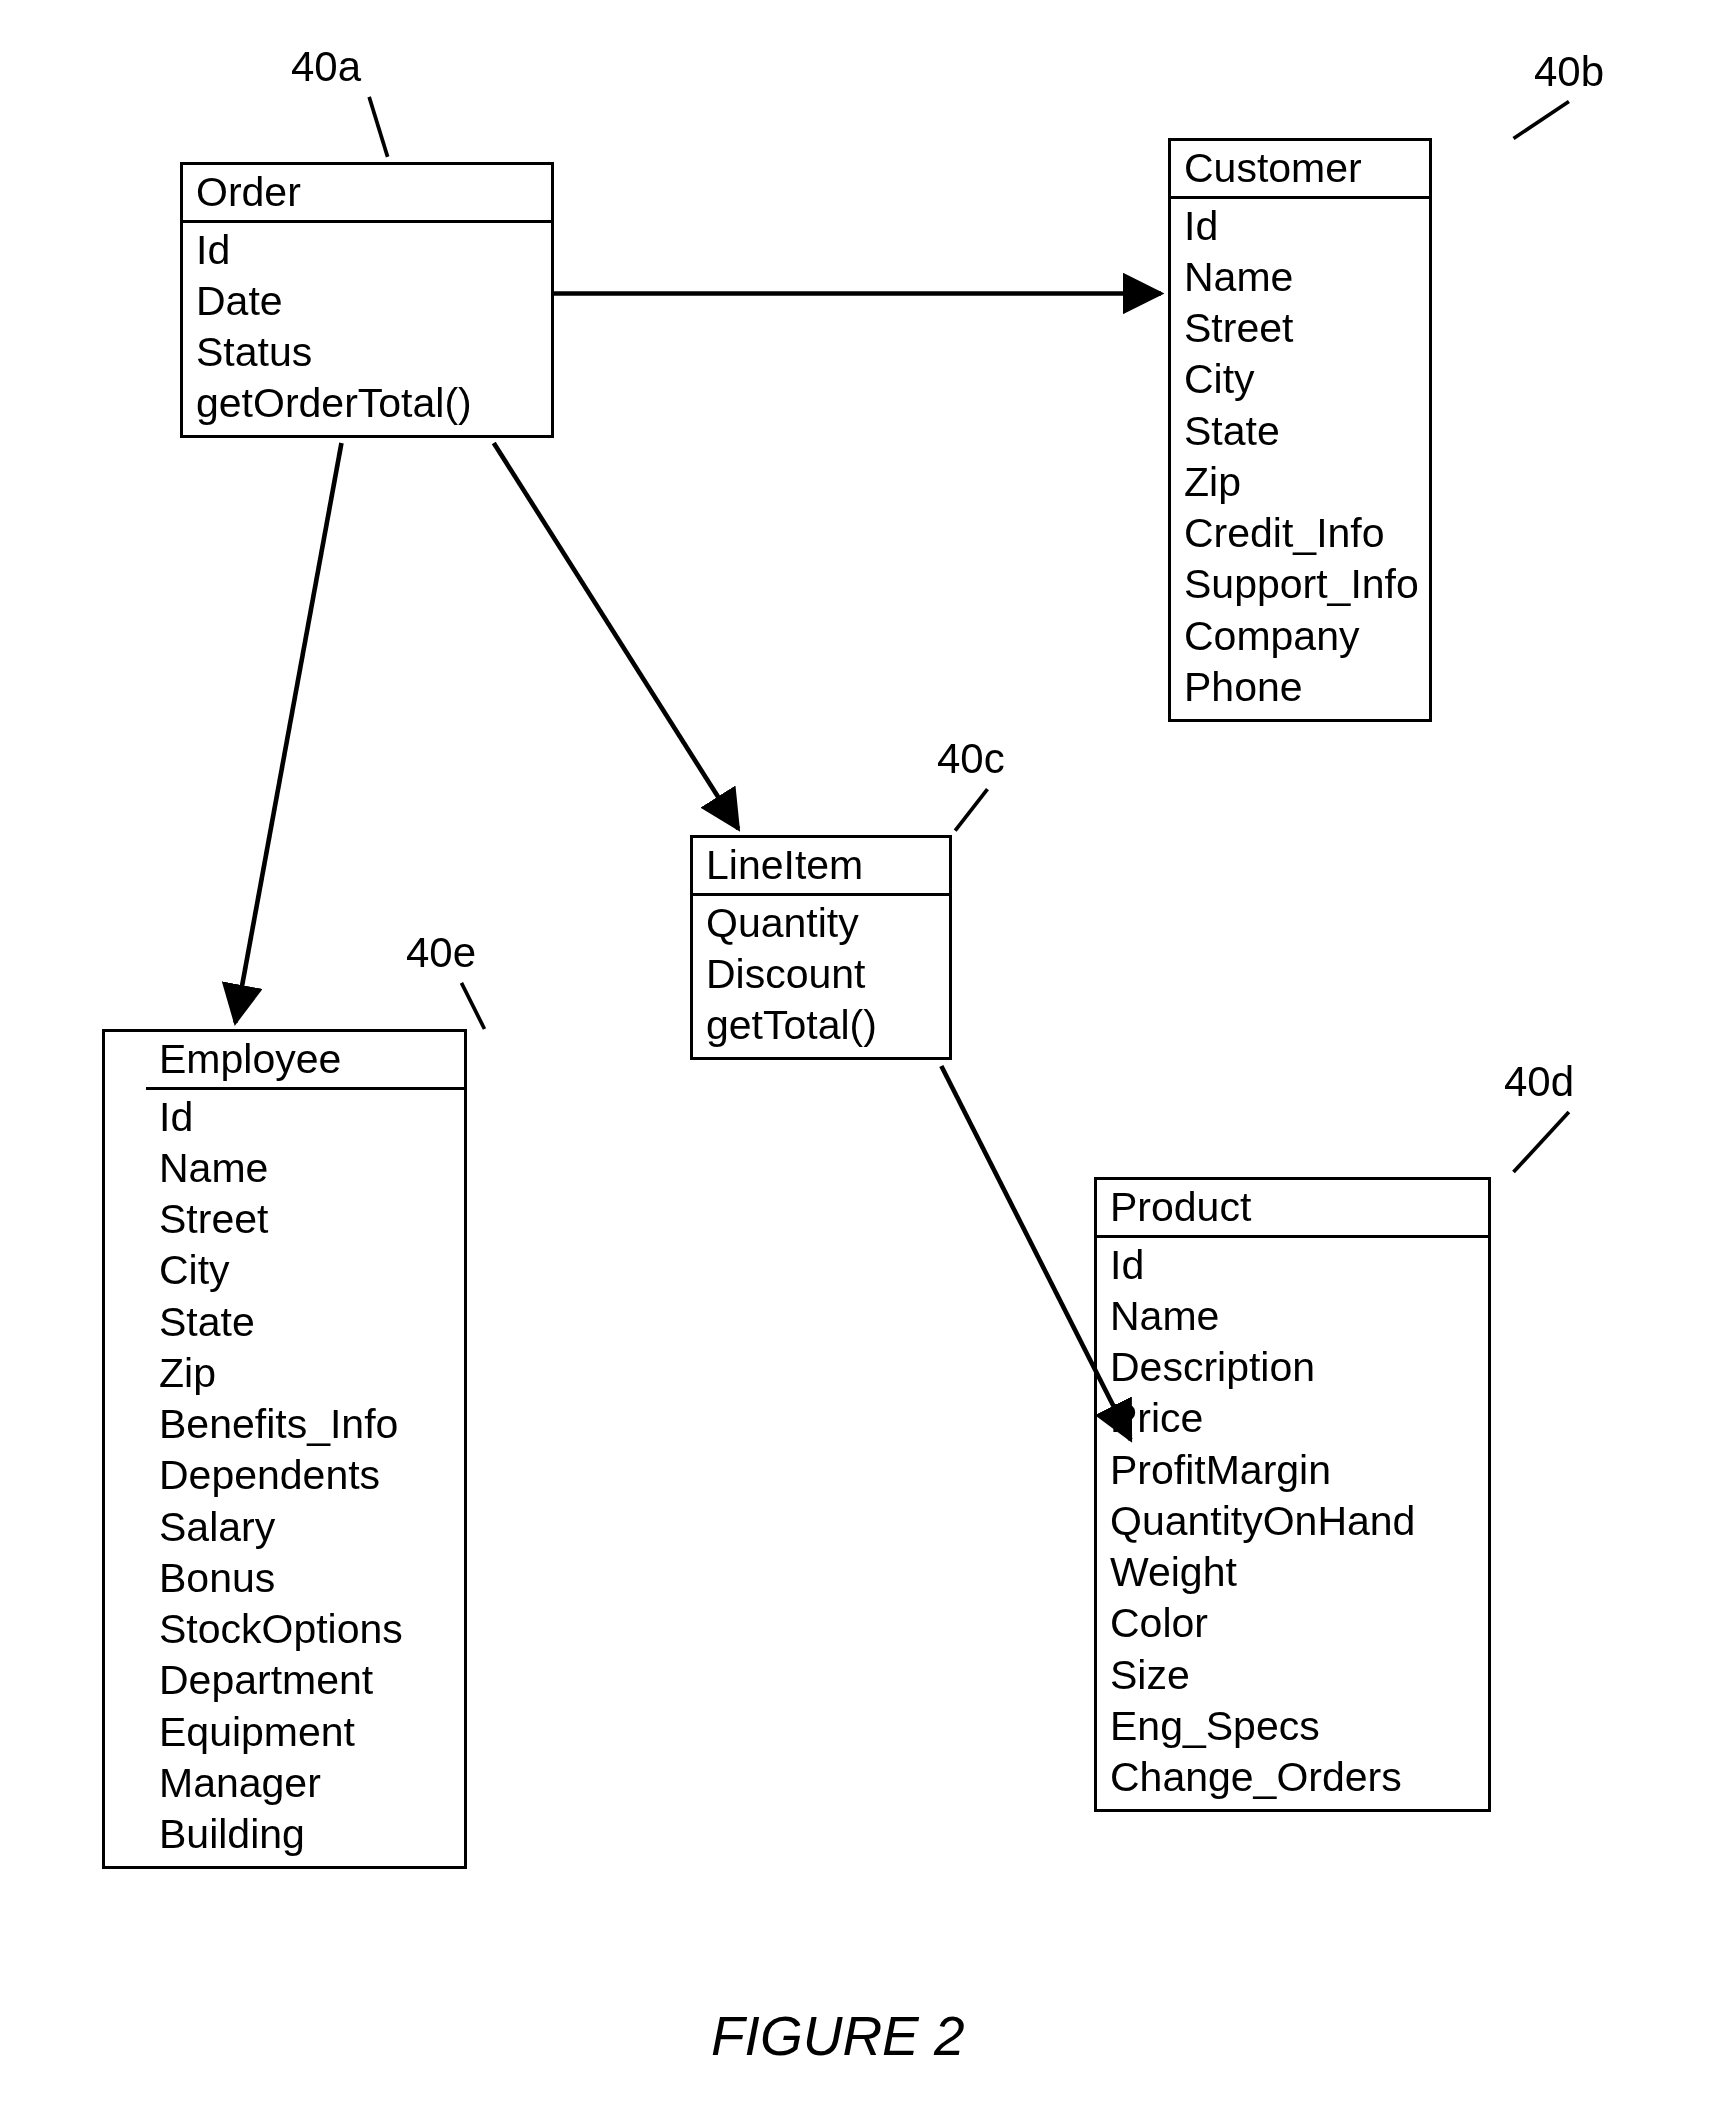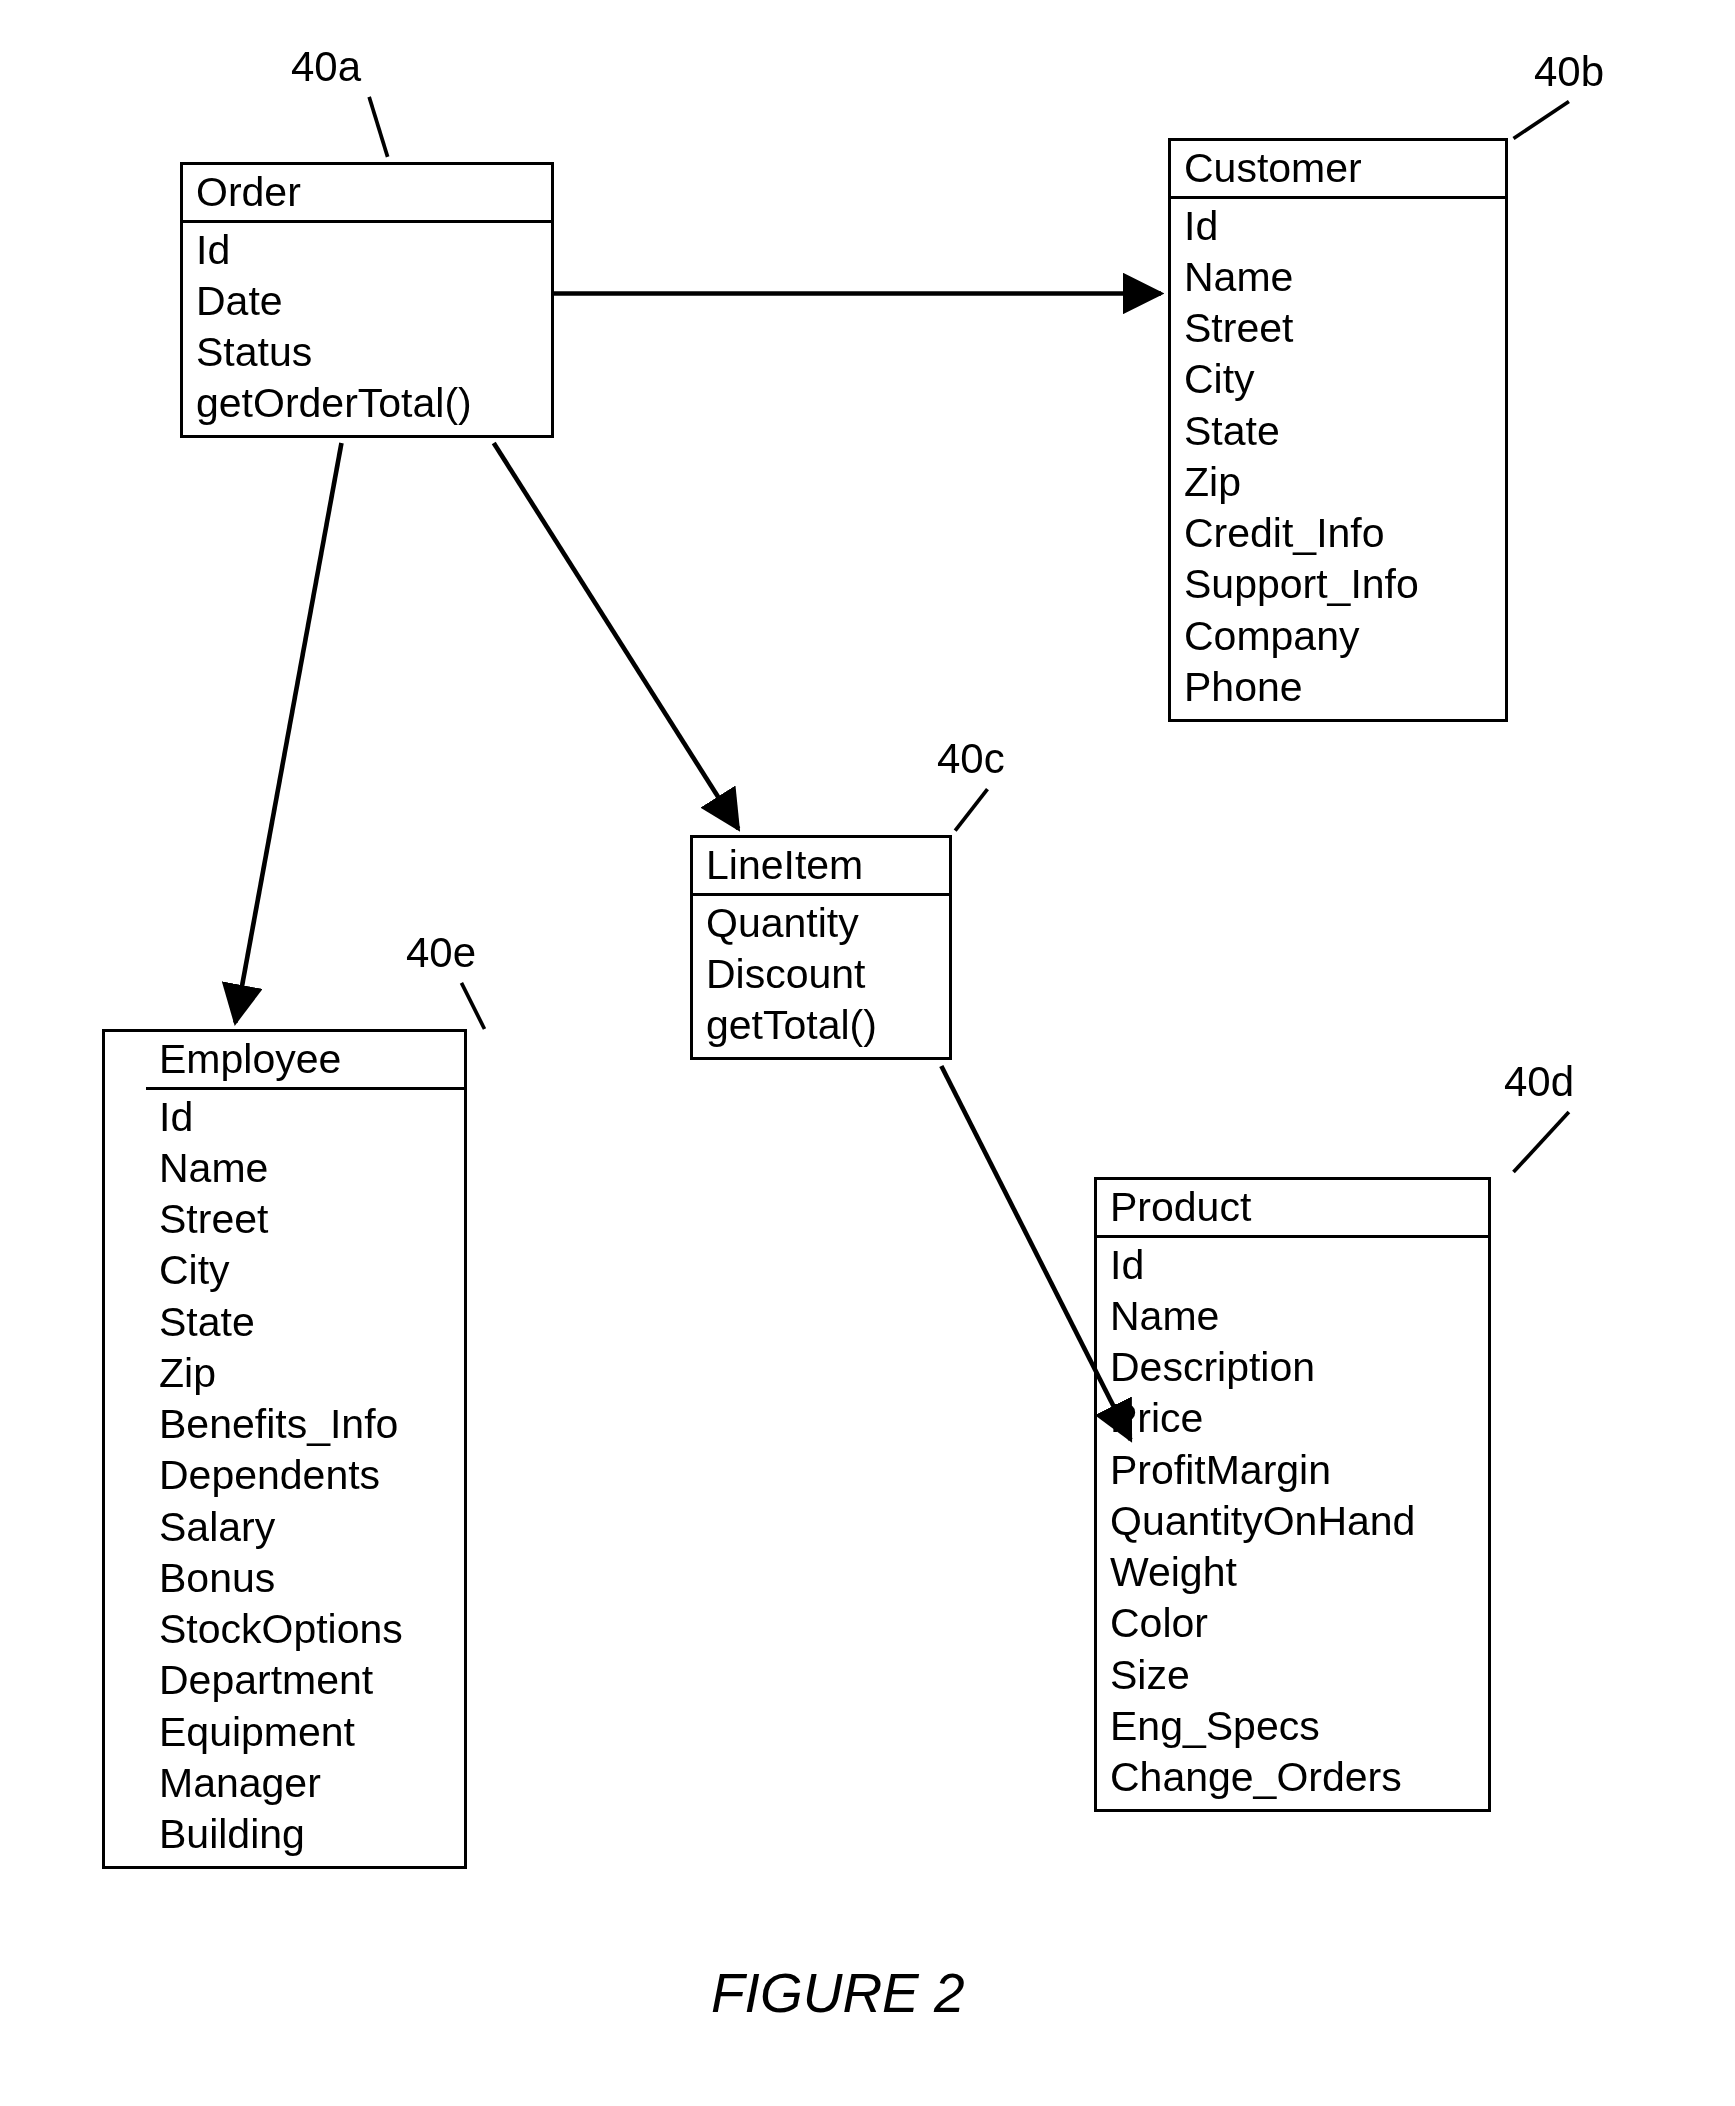--- a/index.html
+++ b/index.html
@@ -36,20 +36,21 @@
   .label {
     position: absolute;
     font-size: 42px;
     line-height: 1;
   }
   .figure-caption {
     position: absolute;
     font-size: 55px;
     font-style: italic;
     line-height: 1;
+    margin-top: 43px;
   }
   svg.connectors {
     position: absolute;
     left: 0; top: 0;
     width: 1735px;
     height: 2106px;
     pointer-events: none;
   }
 </style>
 </head>
@@ -66,21 +67,21 @@
   <div class="entity" style="left:180px; top:162px; width:374px;">
     <div class="title">Order</div>
     <div class="attrs">
         <div>Id</div>
         <div>Date</div>
         <div>Status</div>
         <div>getOrderTotal()</div>
       </div>
   </div>
 
-  <div class="entity" style="left:1168px; top:138px; width:340px;">
+  <div class="entity" style="left:1168px; top:138px; width:264px;">
     <div class="title">Customer</div>
     <div class="attrs">
         <div>Id</div>
         <div>Name</div>
         <div>Street</div>
         <div>City</div>
         <div>State</div>
         <div>Zip</div>
         <div>Credit_Info</div>
         <div>Support_Info</div>

